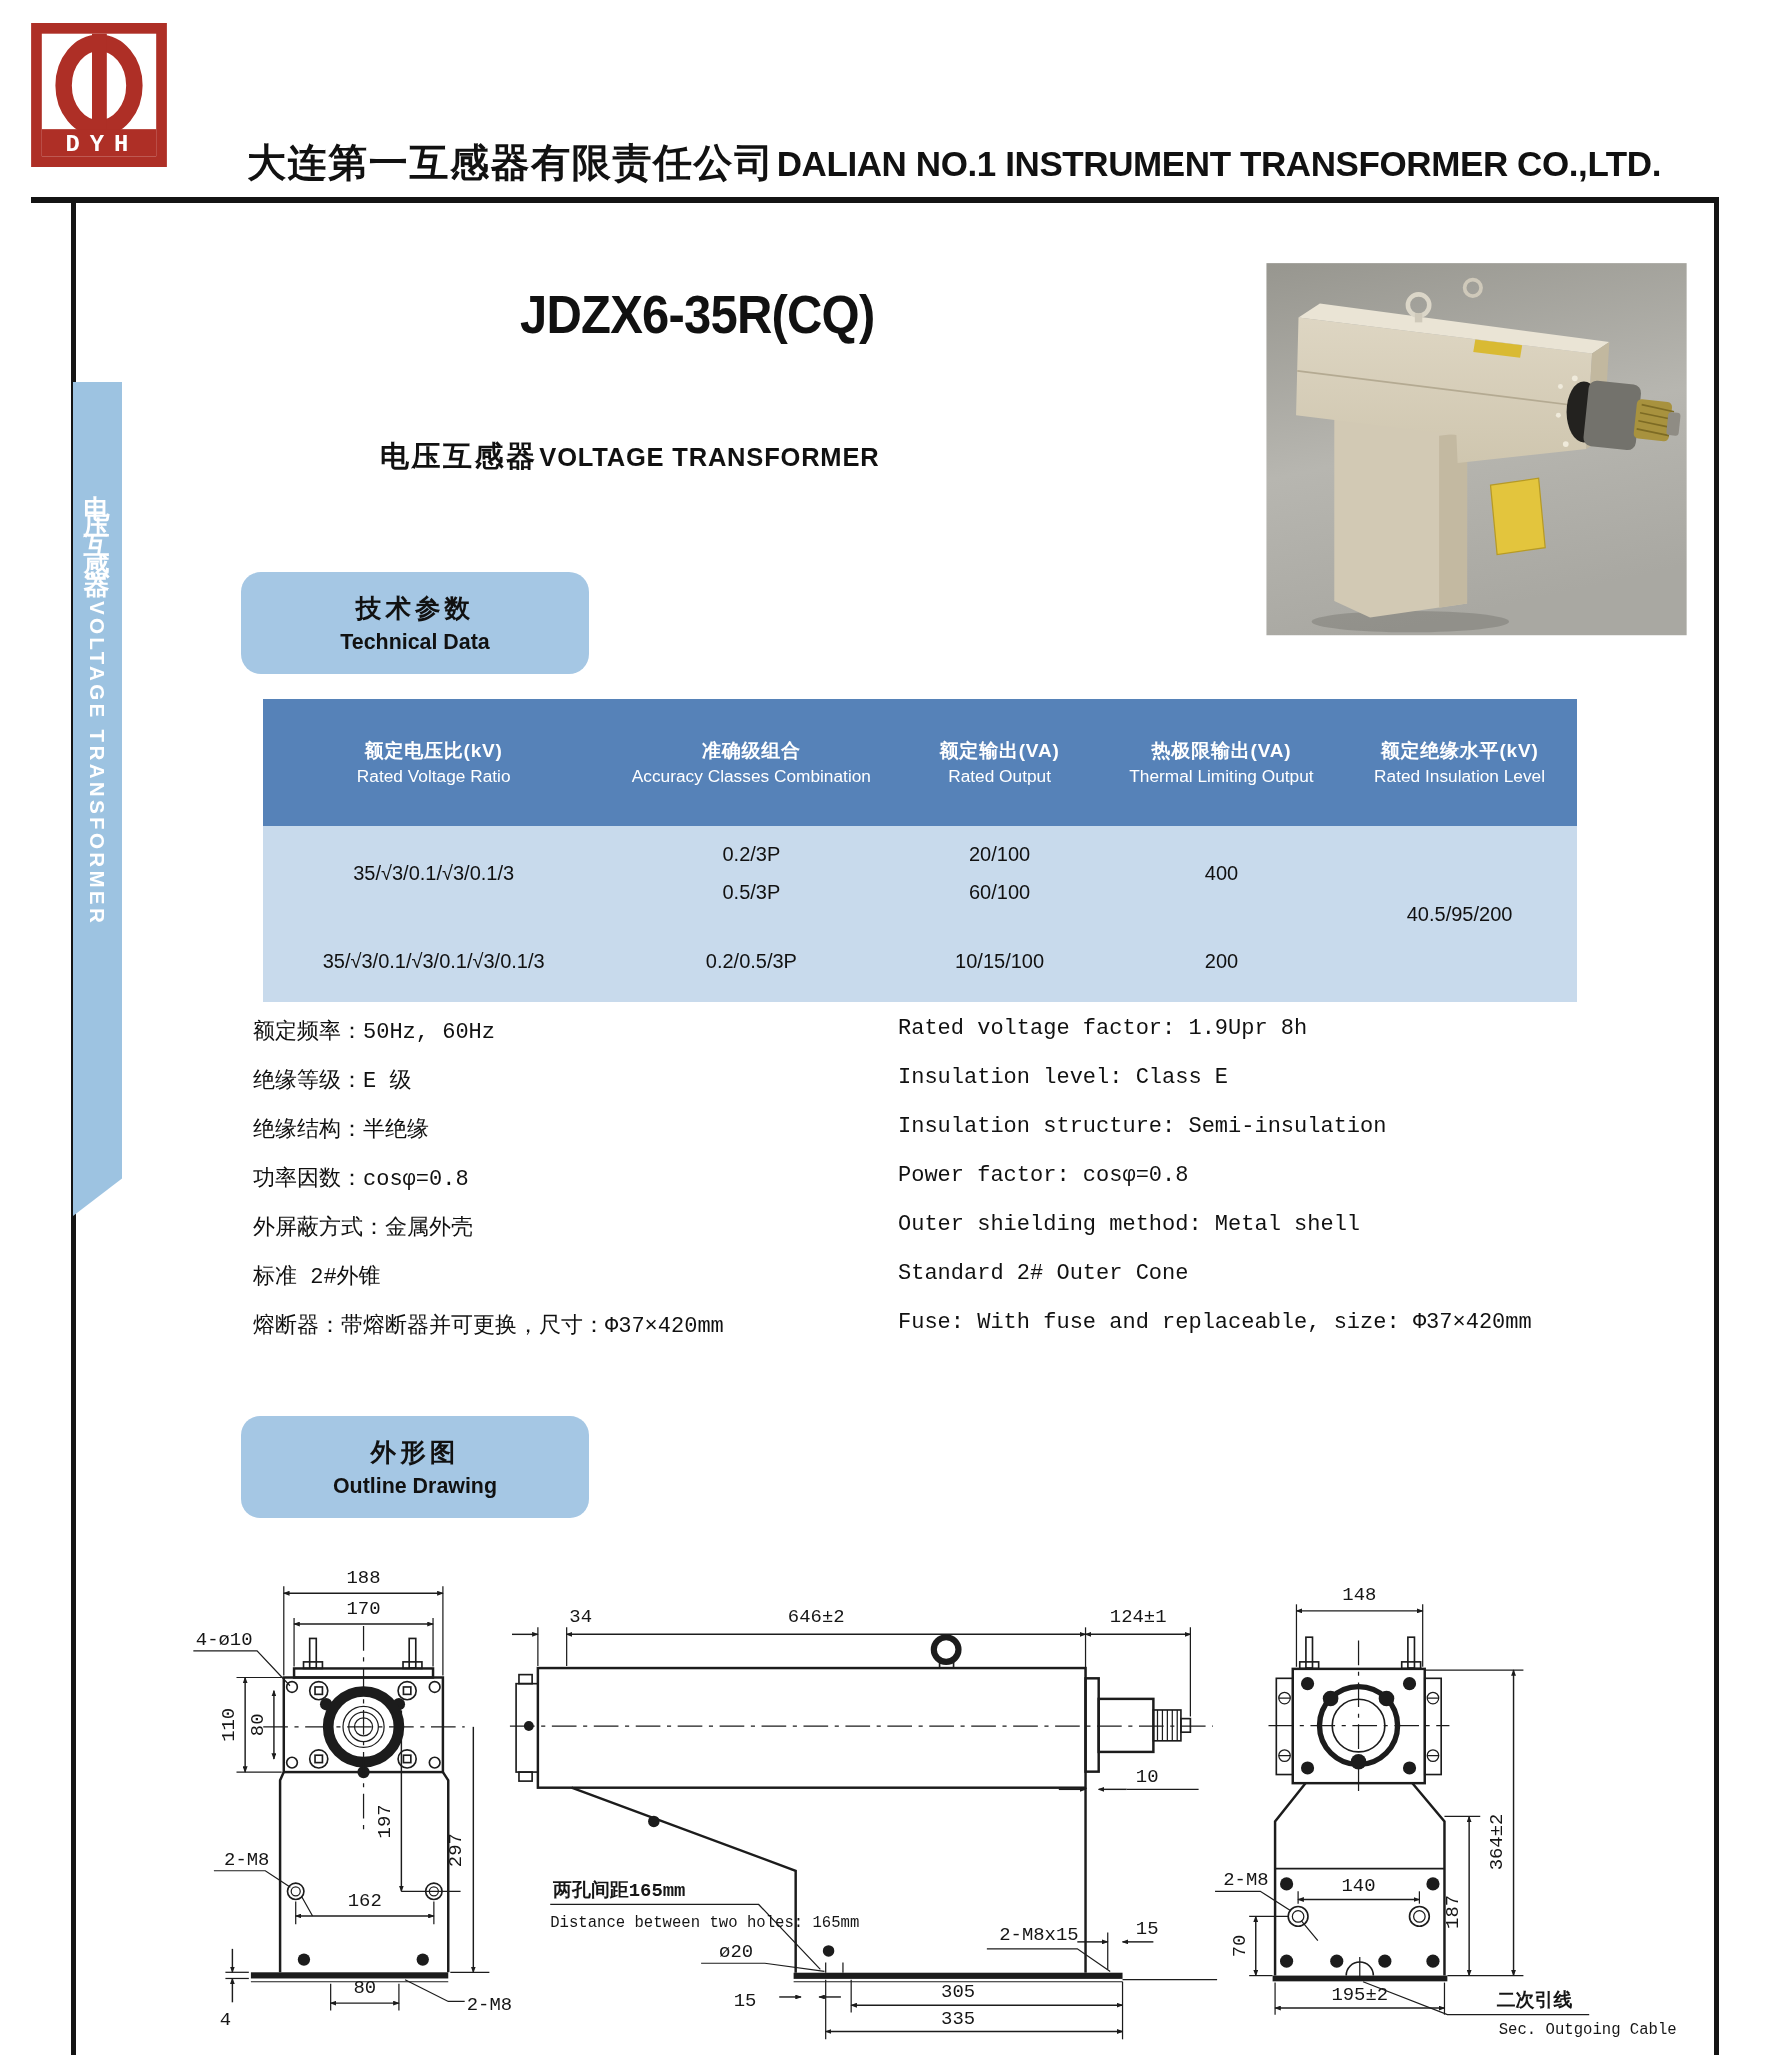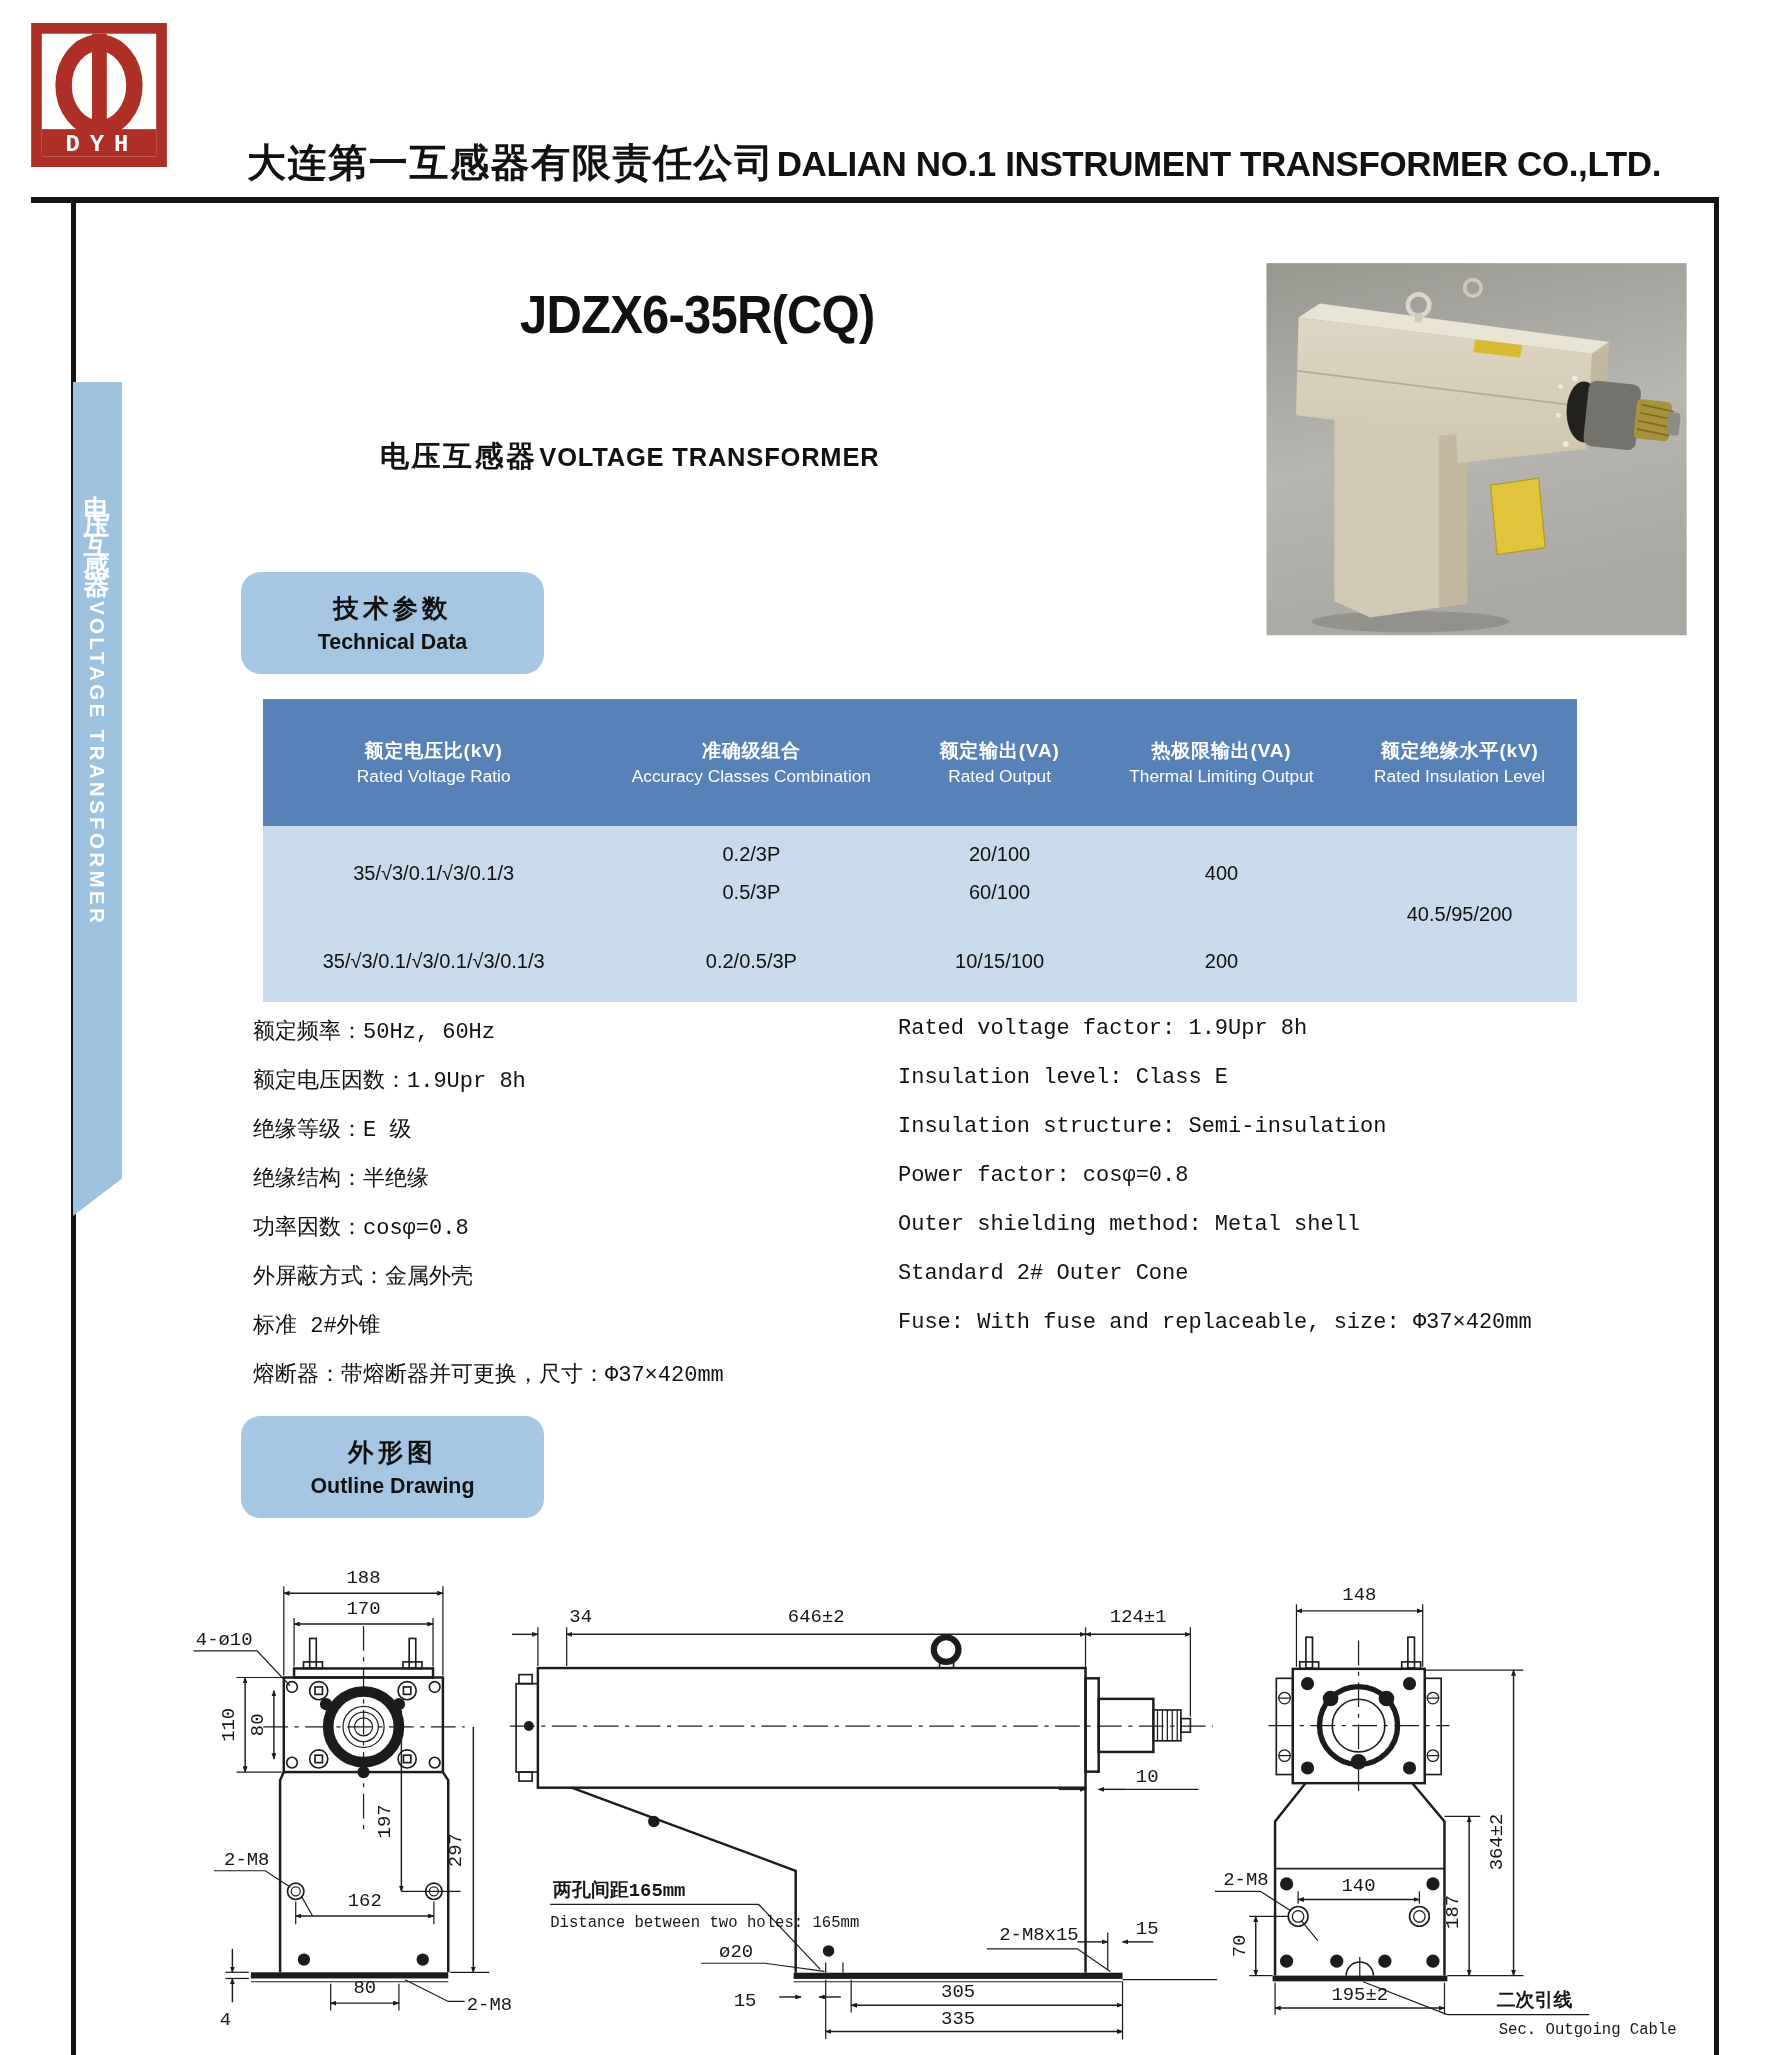--- a/index.html
+++ b/index.html
@@ -19,21 +19,21 @@
   .banner-text{writing-mode:vertical-rl;text-orientation:mixed;color:#ffffff;margin-top:93px;}
   .banner-text .cn{font-size:26px;letter-spacing:19px;font-weight:600;}
   .banner-text .en{font-size:20.6px;letter-spacing:3.3px;font-weight:600;margin-top:29px;}
   
   .model{position:absolute;left:520px;top:284px;font-size:49px;font-weight:900;letter-spacing:-0.8px;
          transform:scaleY(1.08);transform-origin:left top;}
   .subtitle{position:absolute;left:380px;top:437px;white-space:nowrap;text-align:center;}
   .subtitle .cn{font-size:29px;font-weight:800;letter-spacing:2.5px;}
   .subtitle .en{font-size:25.5px;font-weight:800;letter-spacing:0.8px;}
   
-  .badge{position:absolute;left:241px;width:303px;height:102px;background:#a5c7e4;border-radius:20px;
+  .badge{position:absolute;left:241px;width:348px;height:102px;background:#a5c7e4;border-radius:20px;
          display:flex;flex-direction:column;align-items:center;justify-content:center;}
   .badge .cn{font-size:25.5px;font-weight:700;letter-spacing:4.1px;}
   .badge .en{font-size:21.4px;font-weight:600;margin-top:3.3px;}
   
   .ttable{position:absolute;left:263px;top:699px;width:1314px;display:grid;
           grid-template-columns:830fr 715fr 492fr 587fr 571fr;
           grid-template-rows:127px 94px 82px;}
   .th{background:#5682b8;color:#fff;display:flex;flex-direction:column;align-items:center;justify-content:center;text-align:center;padding:0 7.4px;box-sizing:border-box;}
   .th .cn{font-size:19px;font-weight:600;letter-spacing:0.8px;line-height:1.45;}
   .th .en{font-size:17.3px;line-height:1.35;}
@@ -448,21 +448,20 @@
     <div class="td">
       <div>10/15/100</div>
     </div>
     <div class="td">
       <div>200</div>
     </div>
   </div>
 
   <div class="specs specs-cn">
     <div class="line">额定频率：50Hz, 60Hz</div>
-    <div class="line">额定电压因数：1.9Upr 8h</div>
     <div class="line">绝缘等级：E 级</div>
     <div class="line">绝缘结构：半绝缘</div>
     <div class="line">功率因数：cosφ=0.8</div>
     <div class="line">外屏蔽方式：金属外壳</div>
     <div class="line">标准 2#外锥</div>
     <div class="line">熔断器：带熔断器并可更换，尺寸：Φ37×420mm</div>
   </div>
   <div class="specs specs-en">
     <div class="line">Rated voltage factor: 1.9Upr 8h</div>
     <div class="line">Insulation level: Class E</div>

